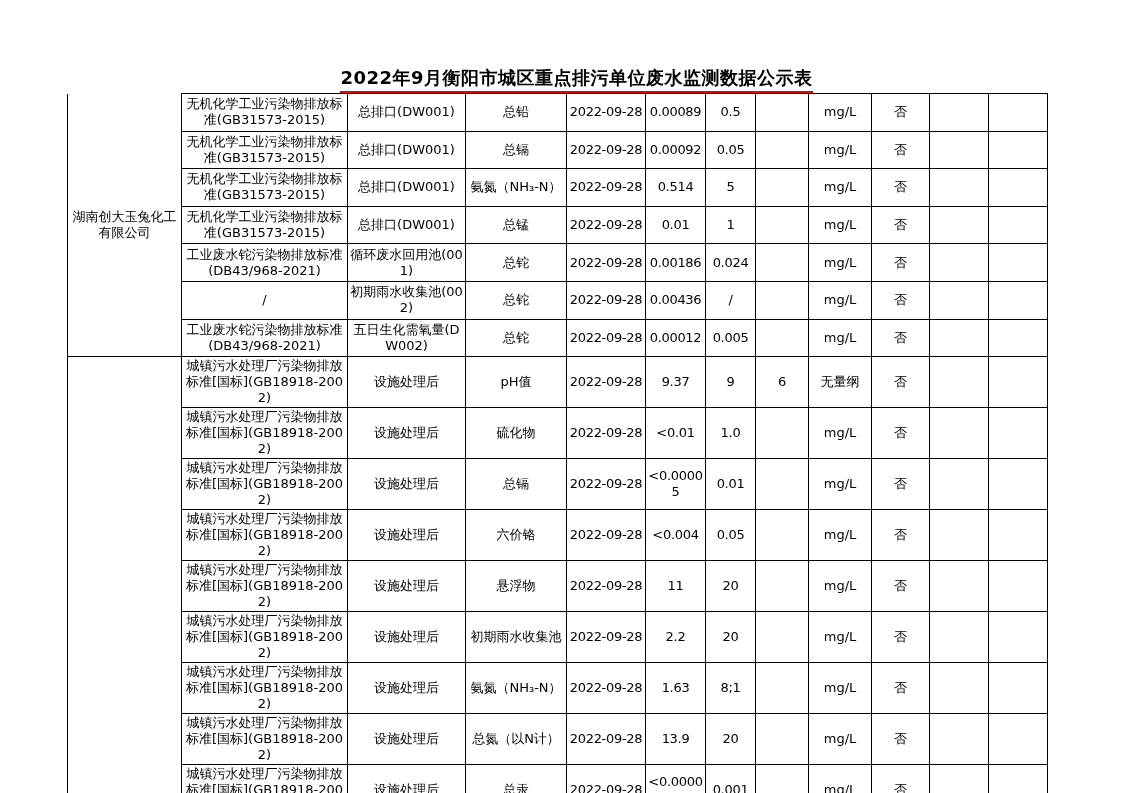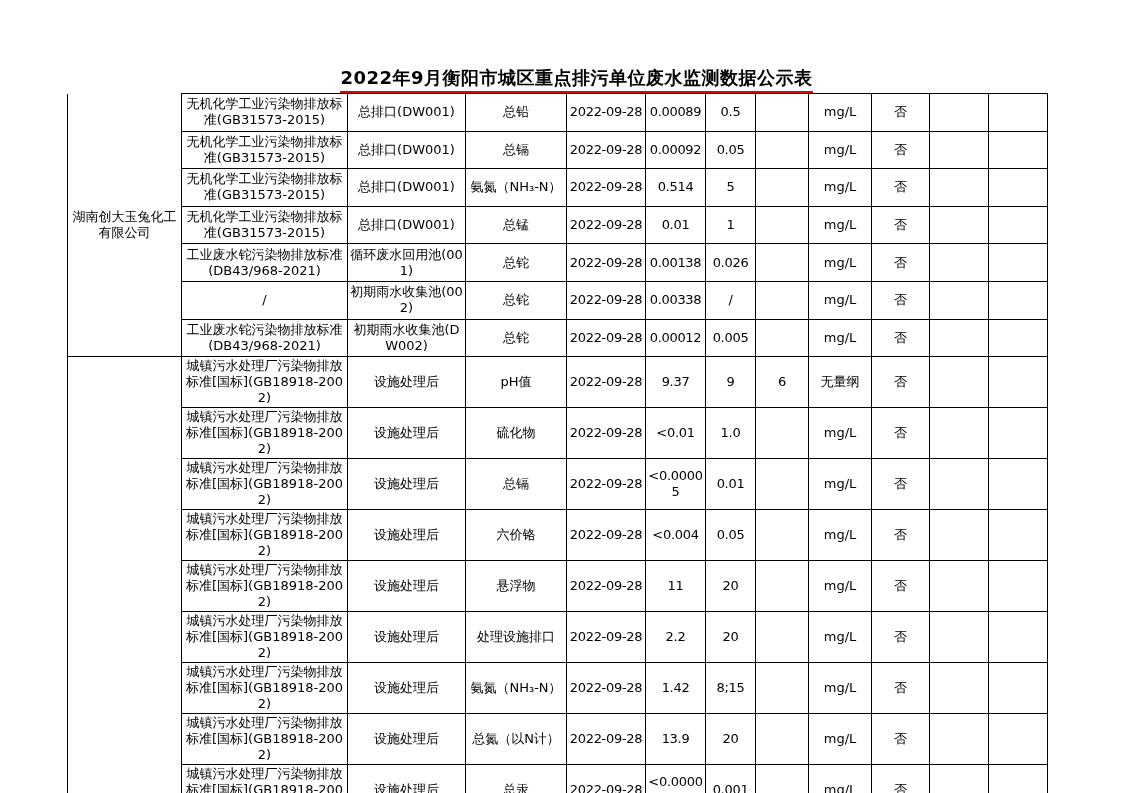--- a/index.html
+++ b/index.html
@@ -111,44 +111,44 @@
         <td>mg/L</td>
         <td>否</td>
         <td></td>
         <td></td>
       </tr>
       <tr>
         <td>工业废水铊污染物排放标准(DB43/968-2021)</td>
         <td>循环废水回用池(001)</td>
         <td>总铊</td>
         <td class="num">2022-09-28</td>
-        <td class="num">0.00138</td>
-        <td class="num">0.026</td>
+        <td class="num">0.00186</td>
+        <td class="num">0.024</td>
         <td class="num"></td>
         <td>mg/L</td>
         <td>否</td>
         <td></td>
         <td></td>
       </tr>
       <tr>
         <td>/</td>
         <td>初期雨水收集池(002)</td>
         <td>总铊</td>
         <td class="num">2022-09-28</td>
-        <td class="num">0.00338</td>
+        <td class="num">0.00436</td>
         <td class="num">/</td>
         <td class="num"></td>
         <td>mg/L</td>
         <td>否</td>
         <td></td>
         <td></td>
       </tr>
       <tr>
         <td>工业废水铊污染物排放标准(DB43/968-2021)</td>
-        <td>初期雨水收集池(DW002)</td>
+        <td>五日生化需氧量(DW002)</td>
         <td>总铊</td>
         <td class="num">2022-09-28</td>
         <td class="num">0.00012</td>
         <td class="num">0.005</td>
         <td class="num"></td>
         <td>mg/L</td>
         <td>否</td>
         <td></td>
         <td></td>
       </tr>
@@ -214,37 +214,37 @@
         <td class="num">20</td>
         <td class="num"></td>
         <td>mg/L</td>
         <td>否</td>
         <td></td>
         <td></td>
       </tr>
       <tr>
         <td>城镇污水处理厂污染物排放标准[国标](GB18918-2002)</td>
         <td>设施处理后</td>
-        <td>处理设施排口</td>
+        <td>初期雨水收集池</td>
         <td class="num">2022-09-28</td>
         <td class="num">2.2</td>
         <td class="num">20</td>
         <td class="num"></td>
         <td>mg/L</td>
         <td>否</td>
         <td></td>
         <td></td>
       </tr>
       <tr>
         <td>城镇污水处理厂污染物排放标准[国标](GB18918-2002)</td>
         <td>设施处理后</td>
         <td>氨氮（NH₃-N）</td>
         <td class="num">2022-09-28</td>
-        <td class="num">1.42</td>
-        <td class="num">8;15</td>
+        <td class="num">1.63</td>
+        <td class="num">8;1</td>
         <td class="num"></td>
         <td>mg/L</td>
         <td>否</td>
         <td></td>
         <td></td>
       </tr>
       <tr>
         <td>城镇污水处理厂污染物排放标准[国标](GB18918-2002)</td>
         <td>设施处理后</td>
         <td>总氮（以N计）</td>

